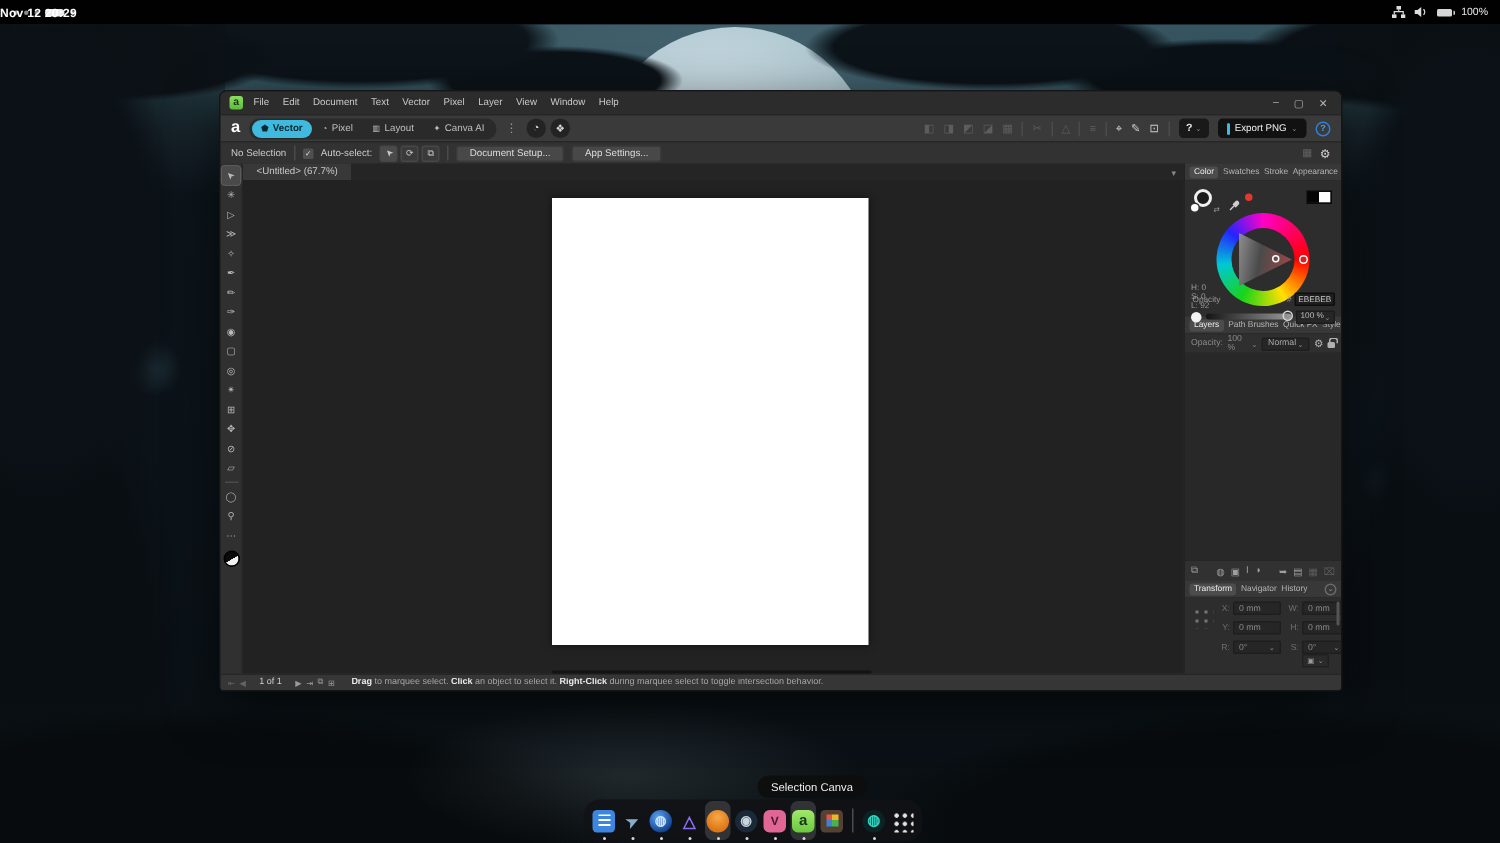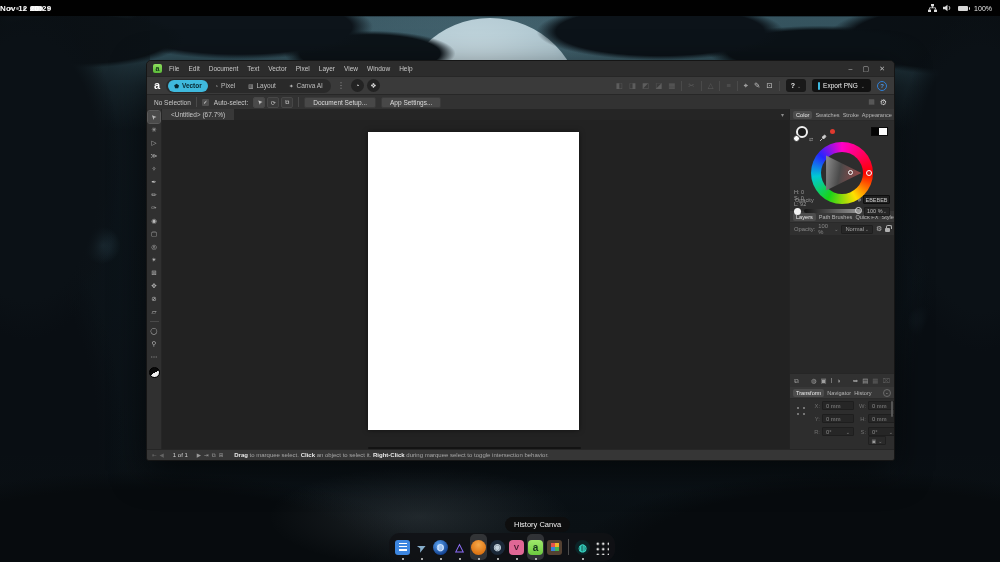--- a/index.html
+++ b/index.html
@@ -515,21 +515,21 @@
       <span class="nav">▶</span>
       <span class="nav">⇥</span>
       <span id="pageicons" style="display:flex;gap:3px;">
           <span class="nav">⧉</span>
           <span class="nav">⊞</span>
         </span>
       <span class="hint" id="hint"><b>Drag</b><span> to marquee select. </span><b>Click</b><span> an object to select it. </span><b>Right-Click</b><span> during marquee select to toggle intersection behavior.</span></span>
     </div>
   </div>
 
-  <div class="tooltip">History Canva</div>
+  <div class="tooltip">Selection Canva</div>
   <div class="dock" id="dock">
       <div class="slot">
         <div class="icbox ic-tablet"></div>
         <span class="dot"></span>
       </div>
       <div class="slot">
         <div class="icbox ic-plain" style="color: rgb(134, 174, 203); font-size: 10px; transform: rotate(-25deg);">➤</div>
         <span class="dot"></span>
       </div>
       <div class="slot">

